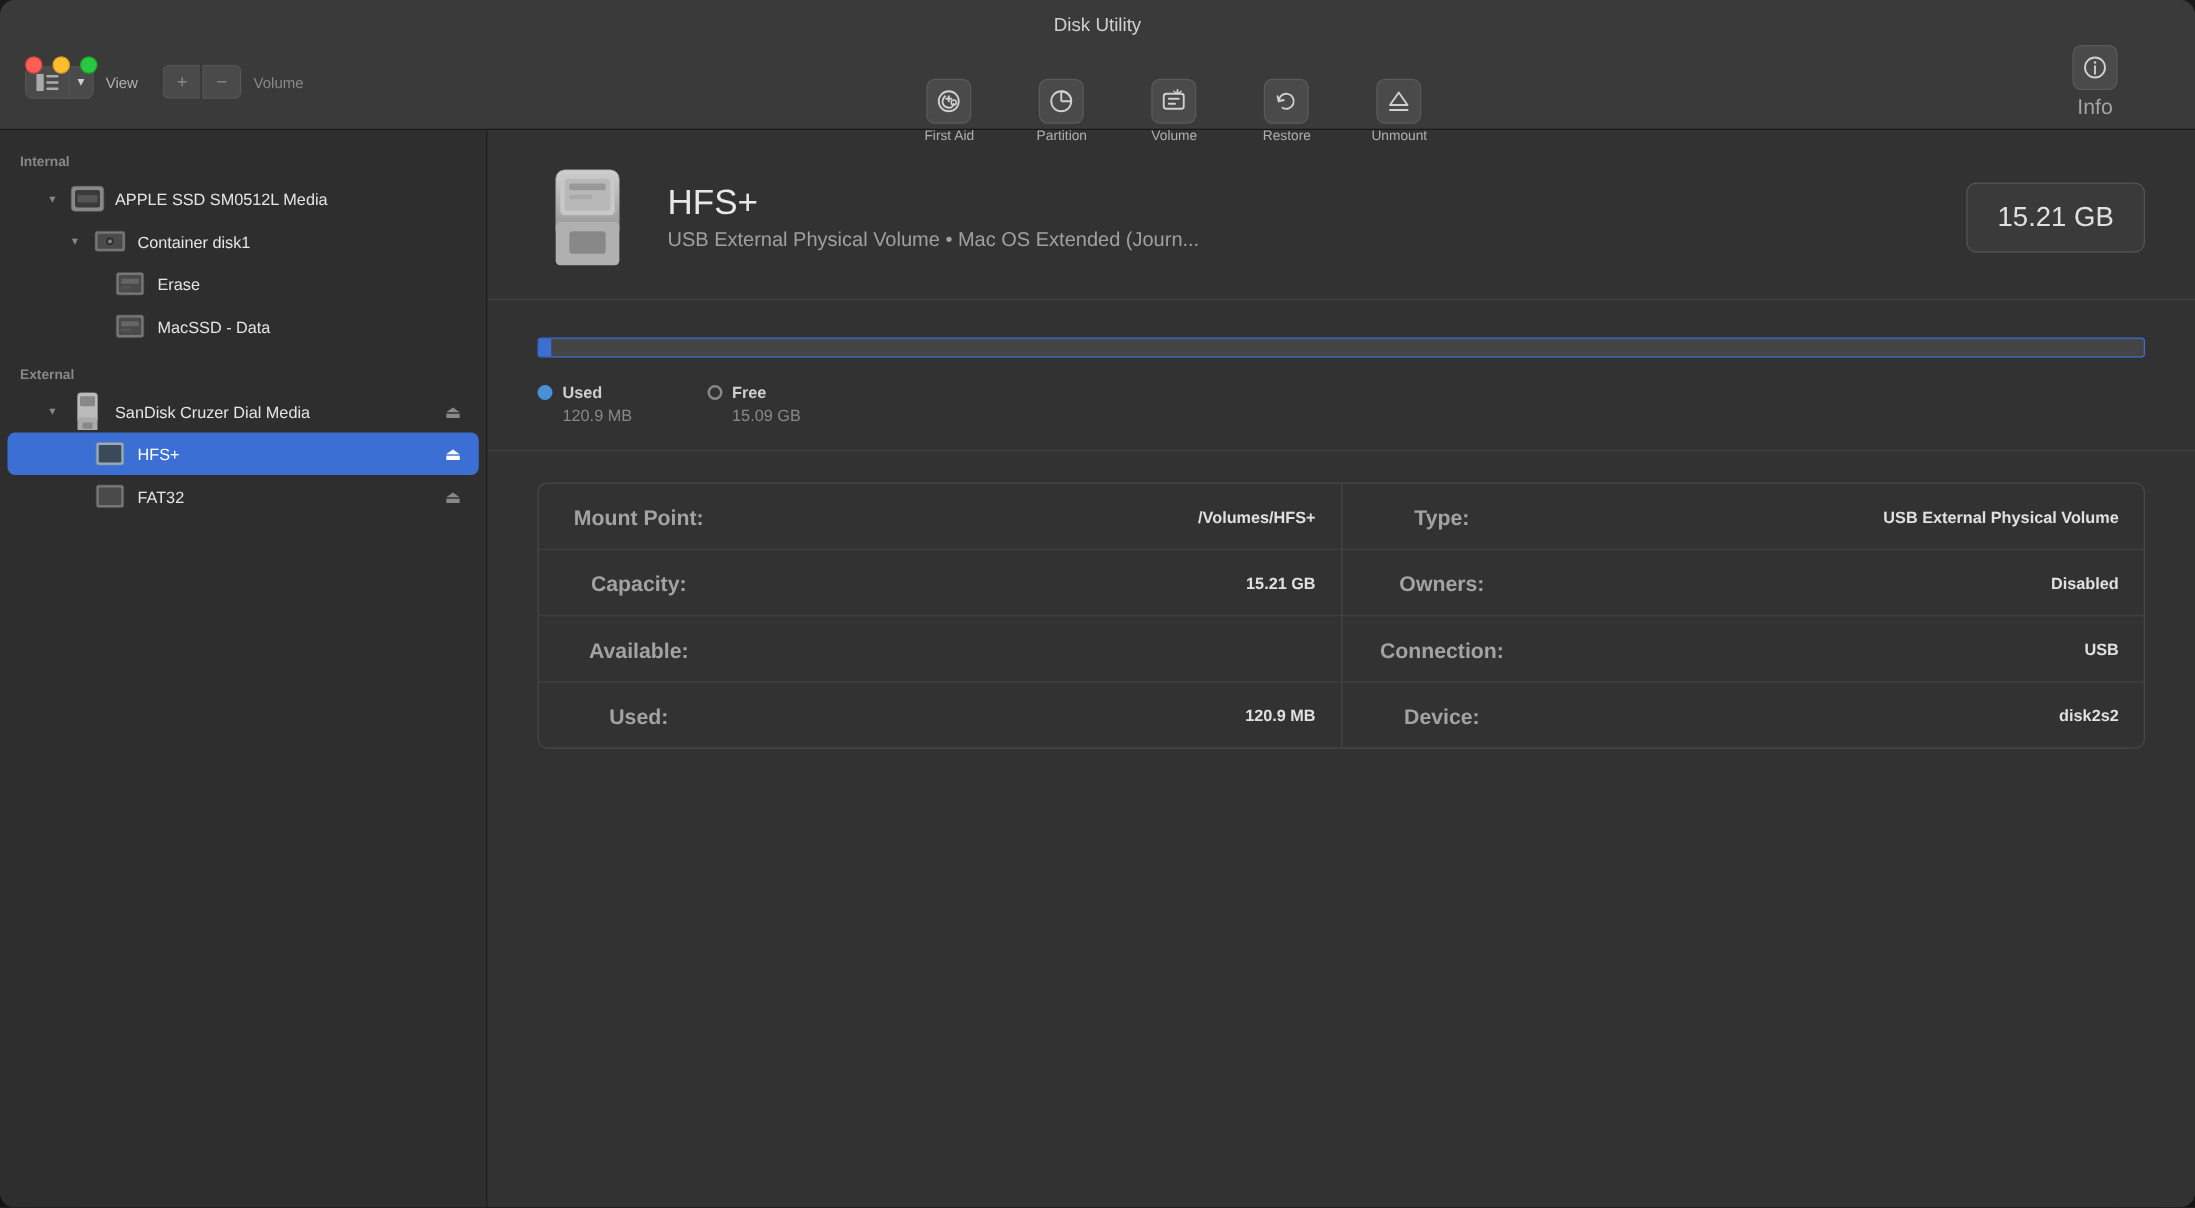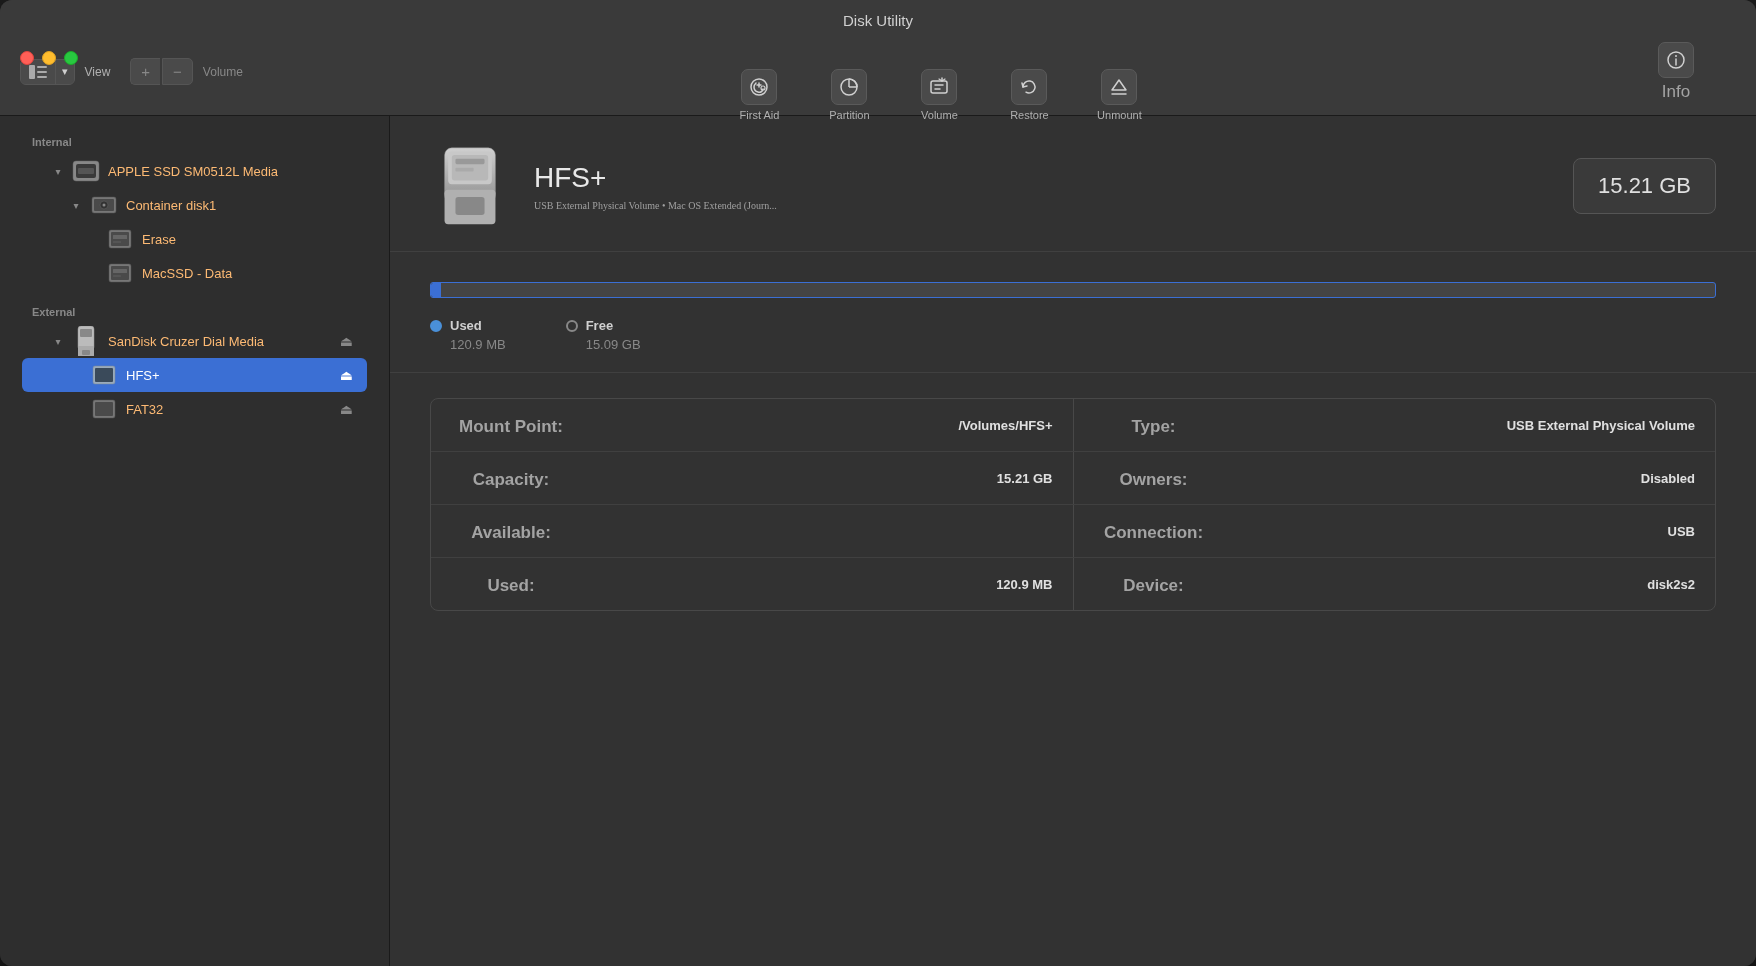--- a/index.html
+++ b/index.html
@@ -23,21 +23,21 @@
       height: 100%;
       background: #2b2b2b;
       border-radius: 12px;
       overflow: hidden;
       box-shadow: 0 20px 60px rgba(0,0,0,0.8);
     }
 
     
     .titlebar {
       background: #3a3a3a;
-      height: 116px;
+      height: 104px;
       display: flex;
       align-items: center;
       padding: 12px 20px;
       border-bottom: 1px solid #1a1a1a;
       position: relative;
       flex-shrink: 0;
     }
 
     .traffic-lights {
       display: flex;
@@ -202,21 +202,21 @@
       display: flex;
       flex: 1;
       overflow: hidden;
     }
 
     
     .sidebar {
       width: 390px;
       background: #2e2e2e;
       border-right: 1px solid #1a1a1a;
-      padding: 16px 16px;
+      padding: 16px 0;
       overflow-y: auto;
       flex-shrink: 0;
     }
 
     .sidebar-section-label {
       font-size: 11px;
       color: #888;
       font-weight: 600;
       padding: 4px 16px 6px;
       text-transform: none;
@@ -265,21 +265,21 @@
       width: 28px;
       height: 24px;
       flex-shrink: 0;
       display: flex;
       align-items: center;
       justify-content: center;
     }
 
     .sidebar-item-name {
       font-size: 13px;
-      color: #fdba74;
+      color: #e5e5e5;
       flex: 1;
     }
 
     .sidebar-item.active .sidebar-item-name {
       color: #fff;
       font-weight: 500;
     }
 
     .eject-btn {
       color: #888;
@@ -327,23 +327,22 @@
     }
 
     .disk-name {
       font-size: 28px;
       font-weight: 300;
       color: #e8e8e8;
       margin-bottom: 6px;
     }
 
     .disk-subtitle {
-      font-size: 10px;
+      font-size: 16px;
       color: #a0a0a0;
-      font-family: Liberation Serif, serif;
     }
 
     .disk-size-badge {
       background: #3a3a3a;
       border: 1px solid #555;
       border-radius: 8px;
       padding: 14px 24px;
       font-size: 22px;
       font-weight: 300;
       color: #e0e0e0;

